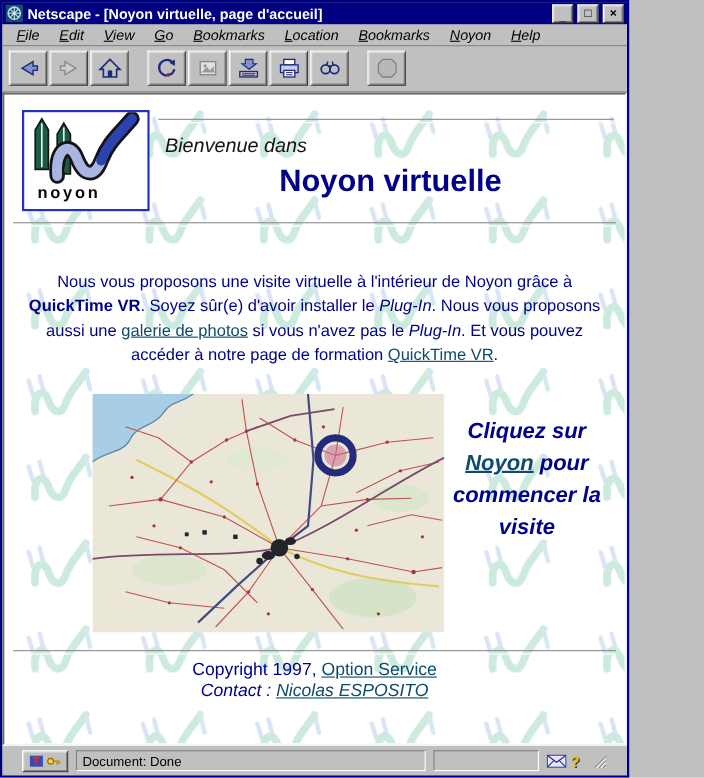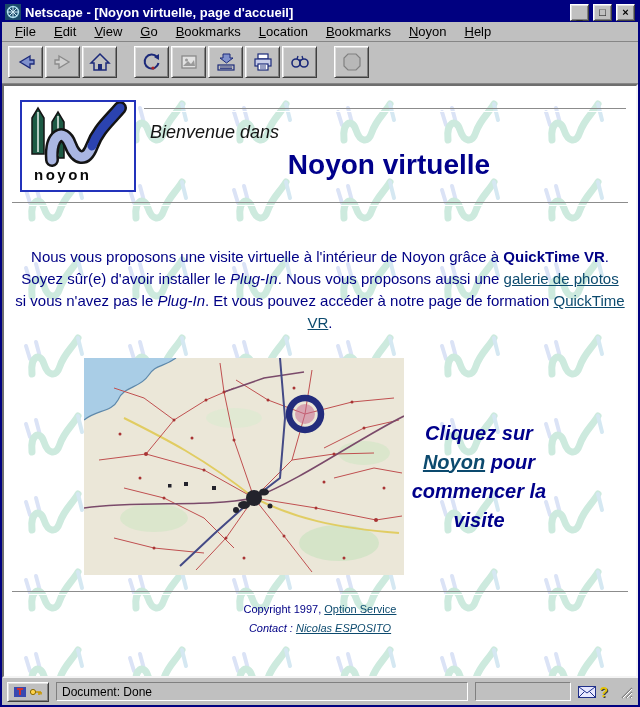--- a/index.html
+++ b/index.html
@@ -1,27 +1,27 @@
 <!DOCTYPE html>
 <html><head>
 <meta charset="utf-8">
 <style>
   html,body{margin:0;padding:0;}
   body{width:640px;height:707px;background:#c0c0c0;font-family:"Liberation Sans",sans-serif;overflow:hidden;}
-  .window{box-sizing:border-box;width:640px;height:707px;border:2px solid #000080;background:#c0c0c0;display:flex;flex-direction:column;}
+  .window{box-sizing:border-box;width:572px;height:707px;border:2px solid #000080;background:#c0c0c0;display:flex;flex-direction:column;}
   .raised{background:#c0c0c0;border:1px solid;border-color:#ffffff #404040 #404040 #ffffff;box-shadow:inset 1px 1px 0 #dfdfdf, inset -1px -1px 0 #808080;}
   .sunken{border:1px solid;border-color:#808080 #ffffff #ffffff #808080;}
   
   .titlebar{height:20px;background:#000080;display:flex;align-items:center;padding:0 3px;gap:4px;flex:none;}
   .titlebar .title{flex:1;color:#fff;font-weight:bold;font-size:13px;white-space:nowrap;overflow:hidden;}
   .tb-btn{width:17px;height:15px;display:flex;align-items:center;justify-content:center;font-size:11px;font-weight:bold;color:#000;line-height:1;cursor:default;}
   .tb-btn.minb span{transform:translateY(3px);}
   
   .menubar{height:19px;display:flex;align-items:center;padding:0 4px;font-size:13px;color:#000;border-bottom:1px solid #868686;flex:none;}
-  .menu-item{display:inline-block;padding:1px 9px;}
+  .menu-item{display:inline-block;padding:1px 9px;font-style:italic;}
   .menu-item::first-letter{text-decoration:underline;}
   
   .toolbar{display:flex;align-items:center;padding:4px 4px 5px 6px;gap:2px;border-bottom:1px solid #868686;flex:none;}
   .tool-btn{width:33px;height:30px;display:flex;align-items:center;justify-content:center;}
   .tgap{width:13px;}
   
   .locbar{height:36px;display:flex;align-items:center;padding:0 5px;gap:7px;flex:none;}
   .loc-icon-btn{width:26px;height:26px;display:flex;align-items:center;justify-content:center;}
   .loc-label{font-size:13px;color:#000;}
   .loc-field{flex:1;height:22px;background:#fff;display:flex;align-items:center;padding:1px;}
@@ -36,30 +36,30 @@
   .logo-box{position:absolute;left:8px;top:8px;width:112px;height:88px;background:#fff;border:2px solid #2333bb;}
   .hdr-rule{position:absolute;left:132px;right:2px;top:16px;height:2px;border-top:1px solid #8c8c8c;border-bottom:1px solid #ffffff;}
   .welcome{margin-left:138px;padding-top:30px;font-style:italic;font-size:18px;color:#141414;}
   .page-title{margin-left:138px;margin-top:6px;text-align:center;font-size:28px;font-weight:bold;color:#00008B;}
   .rule{height:2px;border:0;border-top:1px solid #8c8c8c;border-bottom:1px solid #ffffff;margin:2px 0 0;}
   .intro{margin:40px 2px 0;text-align:center;line-height:22px;color:#000085;}
   a{color:#0c4a6e;}
   .main-row{display:flex;margin-top:24px;}
   .map-wrap{margin-left:72px;flex:none;cursor:pointer;}
   .map-wrap svg{display:block;}
-  .right-col{flex:1;display:flex;flex-direction:row;align-items:center;padding-right:26px;}
+  .right-col{flex:1;display:flex;flex-direction:column;align-items:center;padding-right:26px;}
   .cta{margin-top:20px;width:150px;text-align:center;font-weight:bold;font-style:italic;font-size:20px;line-height:29px;color:#00008B;}
   .cta a{font-weight:bold;font-style:italic;}
   .gallery{margin-top:52px;text-align:center;line-height:23px;color:#000085;}
   .gallery span{display:block;}
-  .footer{margin-top:5px;text-align:center;font-size:11px;line-height:19px;color:#000085;}
+  .footer{margin-top:5px;text-align:center;font-size:16px;line-height:19px;color:#000085;}
   .footer .l2{font-style:italic;}
   .footer .l2 a{font-style:italic;}
   
-  .statusbar{height:23px;display:flex;align-items:center;padding:2px 5px;gap:7px;flex:none;}
+  .statusbar{height:23px;display:flex;align-items:center;padding:2px 18px;gap:7px;flex:none;}
   .status-btn{width:40px;height:18px;display:flex;align-items:center;justify-content:center;gap:2px;flex:none;}
   .status-field{flex:1;height:17px;display:flex;align-items:center;padding:0 5px;font-size:12px;color:#000;background:#c0c0c0;}
   .status-field.small{flex:none;width:84px;}
   .mail-area{display:flex;align-items:center;gap:3px;flex:none;}
   .help-q{color:#e6c400;font-weight:bold;font-size:14px;text-shadow:1px 1px 0 #404040;}
   .grip{flex:none;margin-left:4px;}
 </style>
 </head>
 <body>
 

